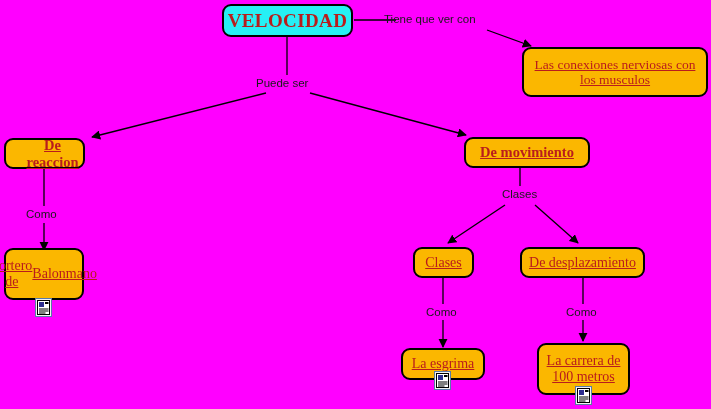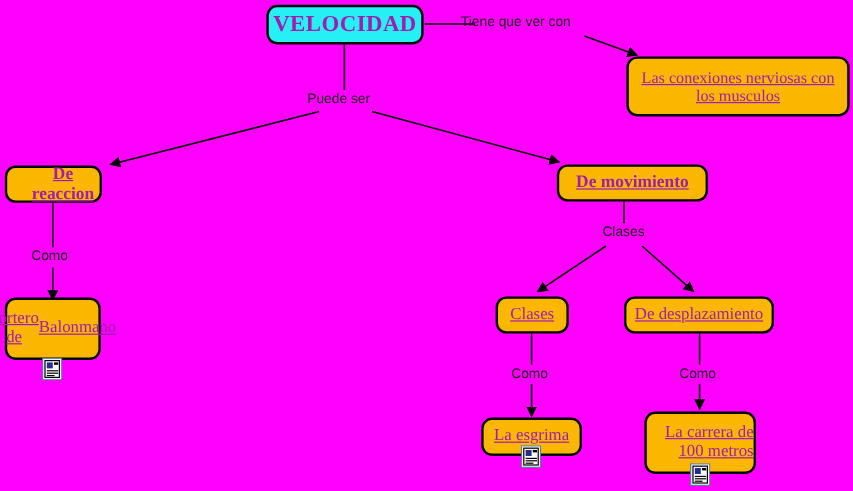--- a/index.html
+++ b/index.html
@@ -30,21 +30,21 @@
   }
   .node {
     position: absolute;
     box-sizing: border-box;
     display: flex;
     align-items: center;
     justify-content: center;
     text-align: center;
     border: 2px solid #000000;
     border-radius: 9px;
-    color: #a21caf;
+    color: #b91c1c;
     font-family: "Liberation Serif", serif;
     line-height: 1.12;
     z-index: 3;
   }
   .node.root {
     background: #26F0F4;
     font-weight: bold;
     font-size: 19px;
     letter-spacing: 0.4px;
   }
@@ -178,21 +178,21 @@
       <rect x="0.5" y="0.5" width="16" height="18" fill="#F2F2F2" stroke="#5A7AA8" stroke-width="1"></rect>
       <rect x="2.5" y="2.5" width="12" height="14" fill="#FFFFFF" stroke="#000000" stroke-width="1"></rect>
       <rect x="4" y="4" width="5" height="5" fill="#2B2B8F"></rect>
       <rect x="10" y="4" width="3.5" height="2" fill="#000000"></rect>
       <rect x="4" y="10.5" width="9.5" height="1" fill="#000000"></rect>
       <rect x="4" y="12.5" width="9.5" height="1" fill="#000000"></rect>
       <rect x="4" y="14.5" width="6.5" height="1" fill="#000000"></rect>
     </svg>
   </div>
 
-  <div class="node concept" style="left:537px; top:343px; width:93px; height:52px; flex-direction:column;align-items:flex-end;">
+  <div class="node concept" style="left:537px; top:343px; width:93px; height:52px; flex-direction:column;">
     <span>La carrera de</span>
     <span>100 metros</span>
   </div>
   <div class="res-icon" style="left:575px; top:386px;">
     <svg viewBox="0 0 17 19" xmlns="http://www.w3.org/2000/svg">
       <rect x="0.5" y="0.5" width="16" height="18" fill="#F2F2F2" stroke="#5A7AA8" stroke-width="1"></rect>
       <rect x="2.5" y="2.5" width="12" height="14" fill="#FFFFFF" stroke="#000000" stroke-width="1"></rect>
       <rect x="4" y="4" width="5" height="5" fill="#2B2B8F"></rect>
       <rect x="10" y="4" width="3.5" height="2" fill="#000000"></rect>
       <rect x="4" y="10.5" width="9.5" height="1" fill="#000000"></rect>

